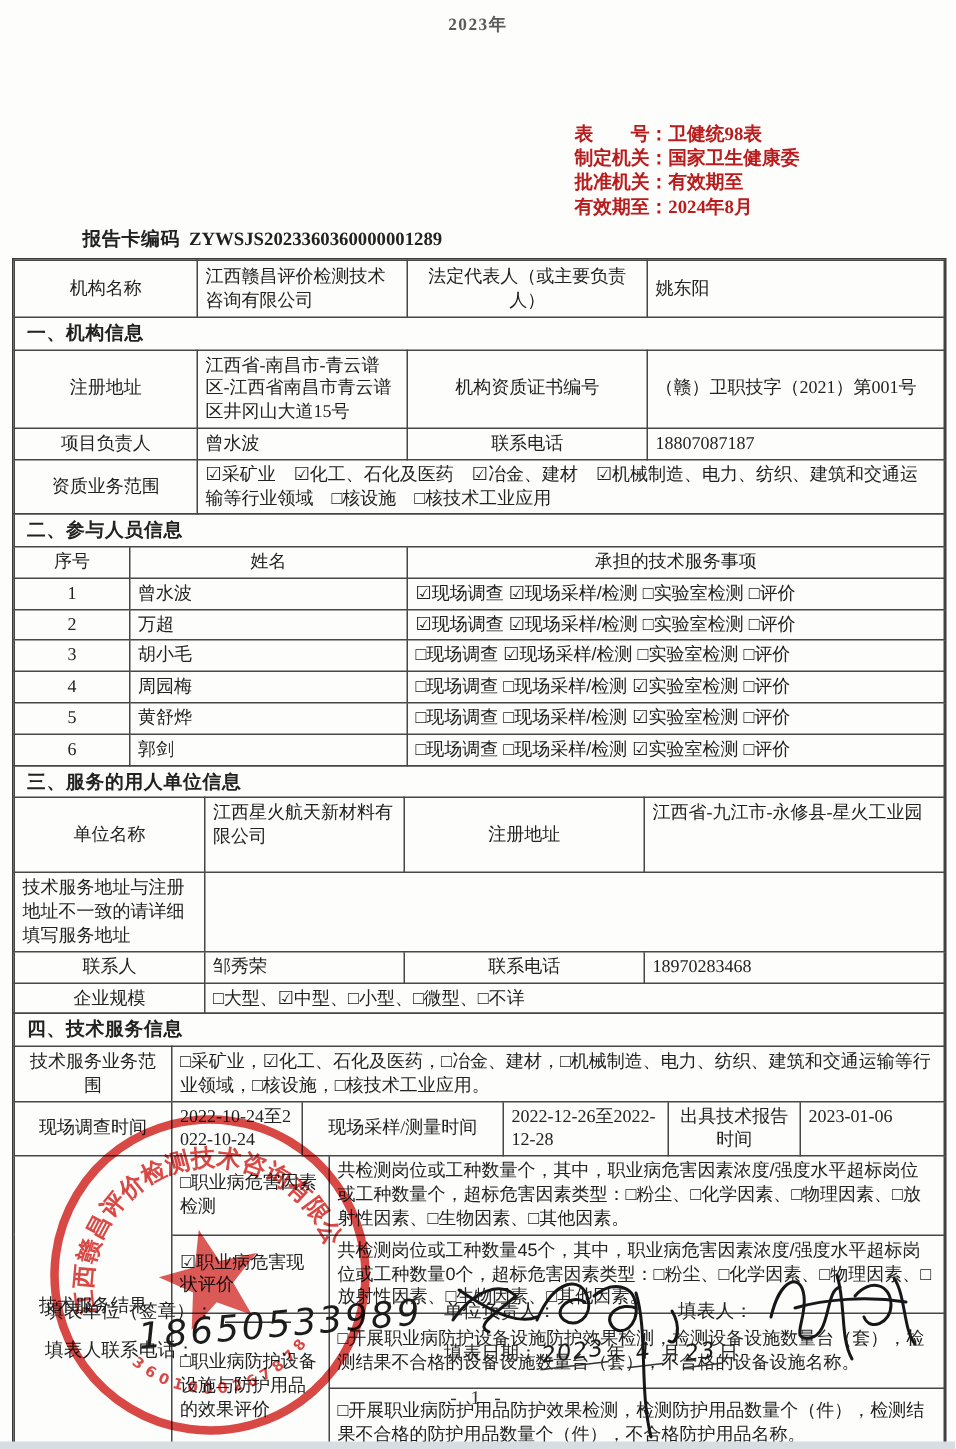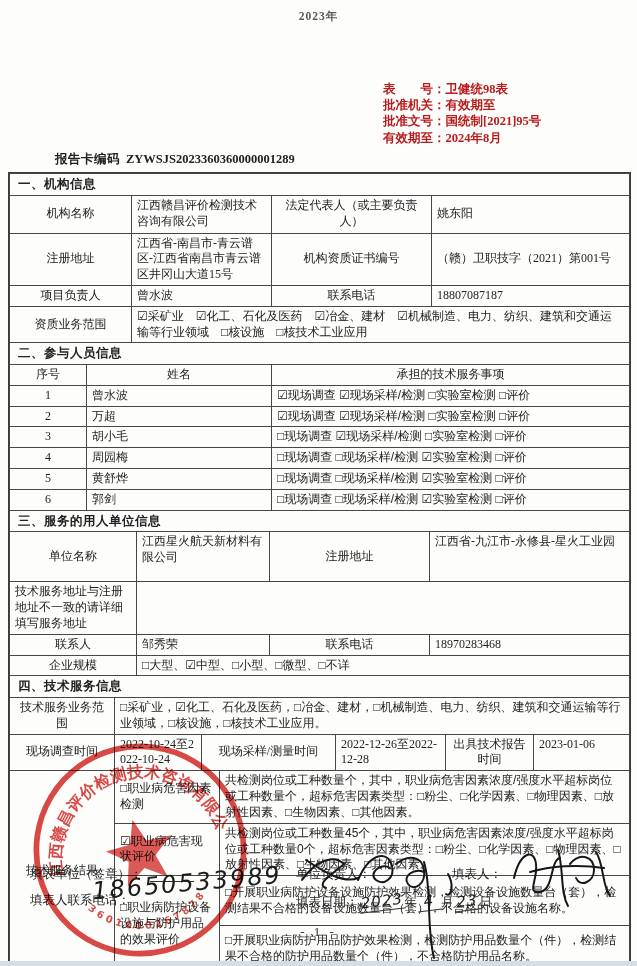--- a/index.html
+++ b/index.html
@@ -57,48 +57,48 @@
 </style>
 </head>
 <body>
 
 <div class="sheet">
 
   <div class="subtitle">2023年</div>
 
   <div class="meta">
     <div class="ml"><span>表　　号：</span><span>卫健统98表</span></div>
+    <div class="ml"><span>制定机关：</span><span>国家卫生健康委</span></div>
     <div class="ml"><span>批准机关：</span><span>有效期至</span></div>
-    <div class="ml"><span>批准文号：</span><span>国统制[2021]95号</span></div>
     <div class="ml"><span>有效期至：</span><span>2024年8月</span></div>
   </div>
 
   <div class="report-code">
     <span>报告卡编码</span><span class="val">ZYWSJS2023360360000001289</span>
   </div>
 
   <div class="table-wrap">
 
     <table class="tbl">
       <colgroup>
           <col style="width:122px">
           <col style="width:140px">
           <col style="width:160px">
           <col style="width:198px">
         </colgroup>
       <tbody>
-          <tr>
-            <td class="sec-h" colspan="4">一、机构信息</td>
-          </tr>
-      <tr style="height:38px">
+          <tr style="height:38px">
         <td class="lbl">机构名称</td>
         <td class="val">江西赣昌评价检测技术咨询有限公司</td>
         <td class="ctr">法定代表人（或主要负责人）</td>
         <td class="val">姚东阳</td>
       </tr>
+      <tr>
+            <td class="sec-h" colspan="4">一、机构信息</td>
+          </tr>
       <tr style="height:52px">
         <td class="lbl">注册地址</td>
         <td class="val">江西省-南昌市-青云谱区-江西省南昌市青云谱区井冈山大道15号</td>
         <td class="ctr">机构资质证书编号</td>
         <td class="val">（赣）卫职技字（2021）第001号</td>
       </tr>
       <tr style="height:18px">
         <td class="lbl">项目负责人</td>
         <td class="val">曾水波</td>
         <td class="ctr">联系电话</td>

